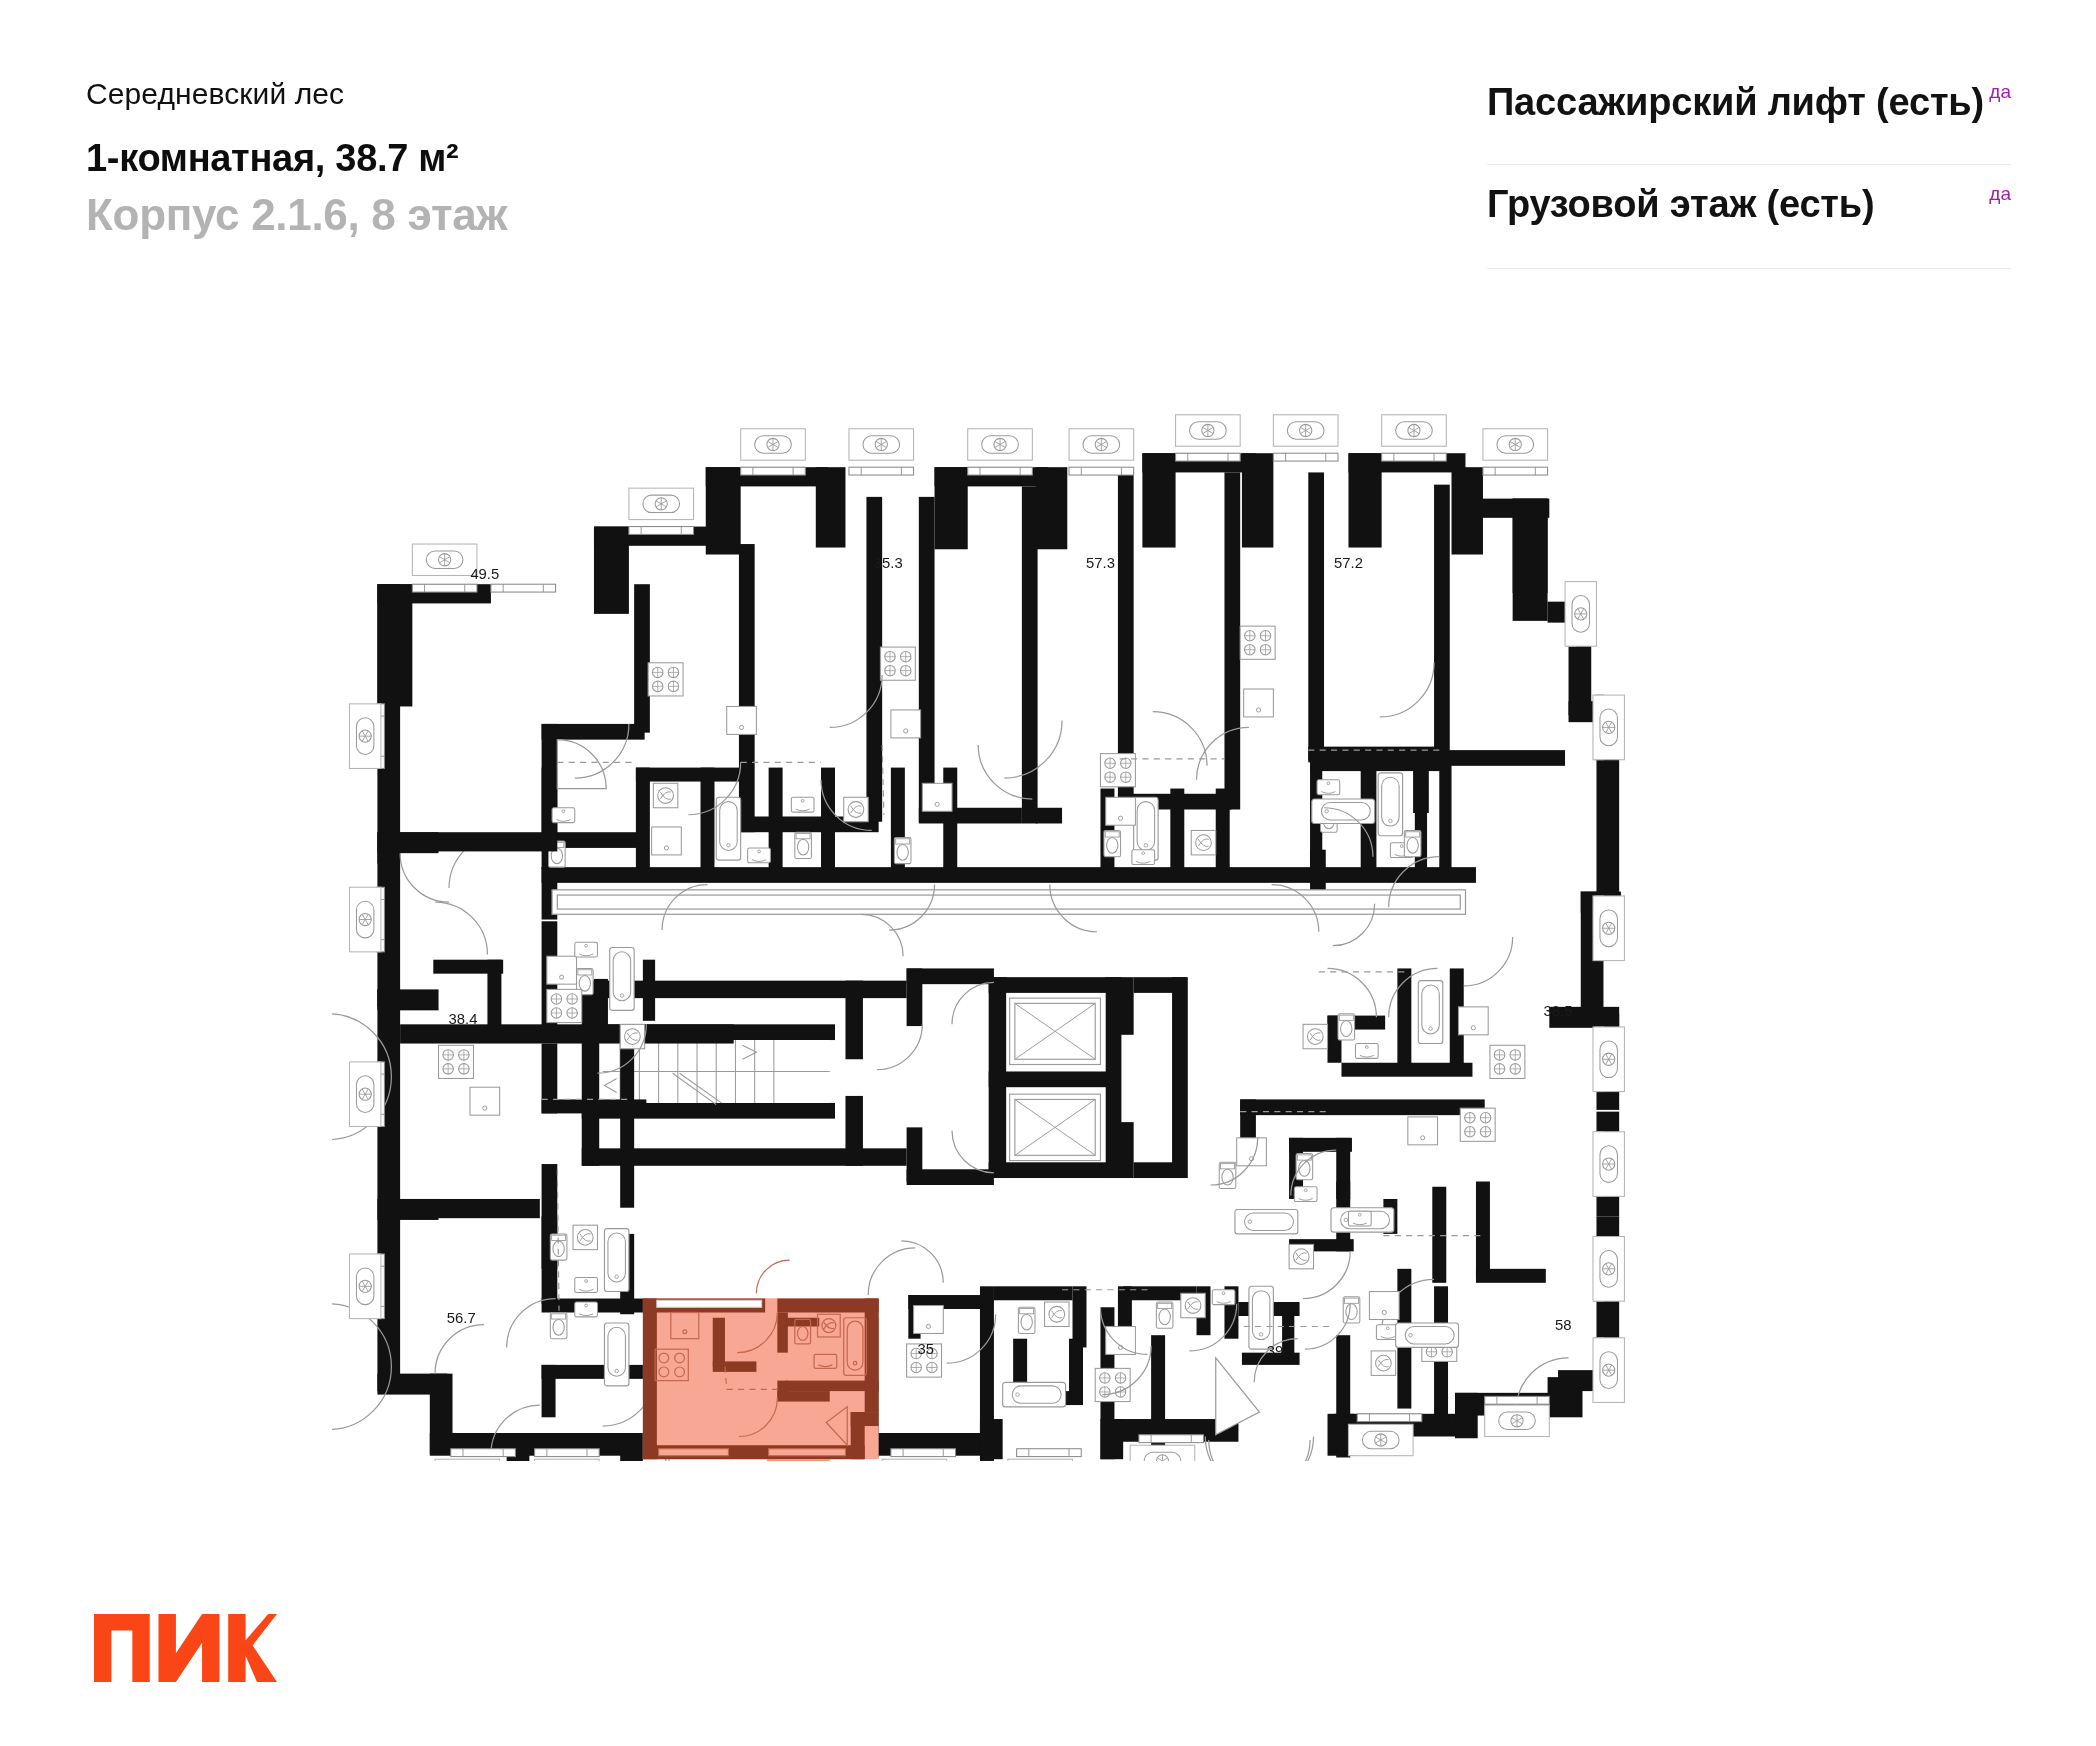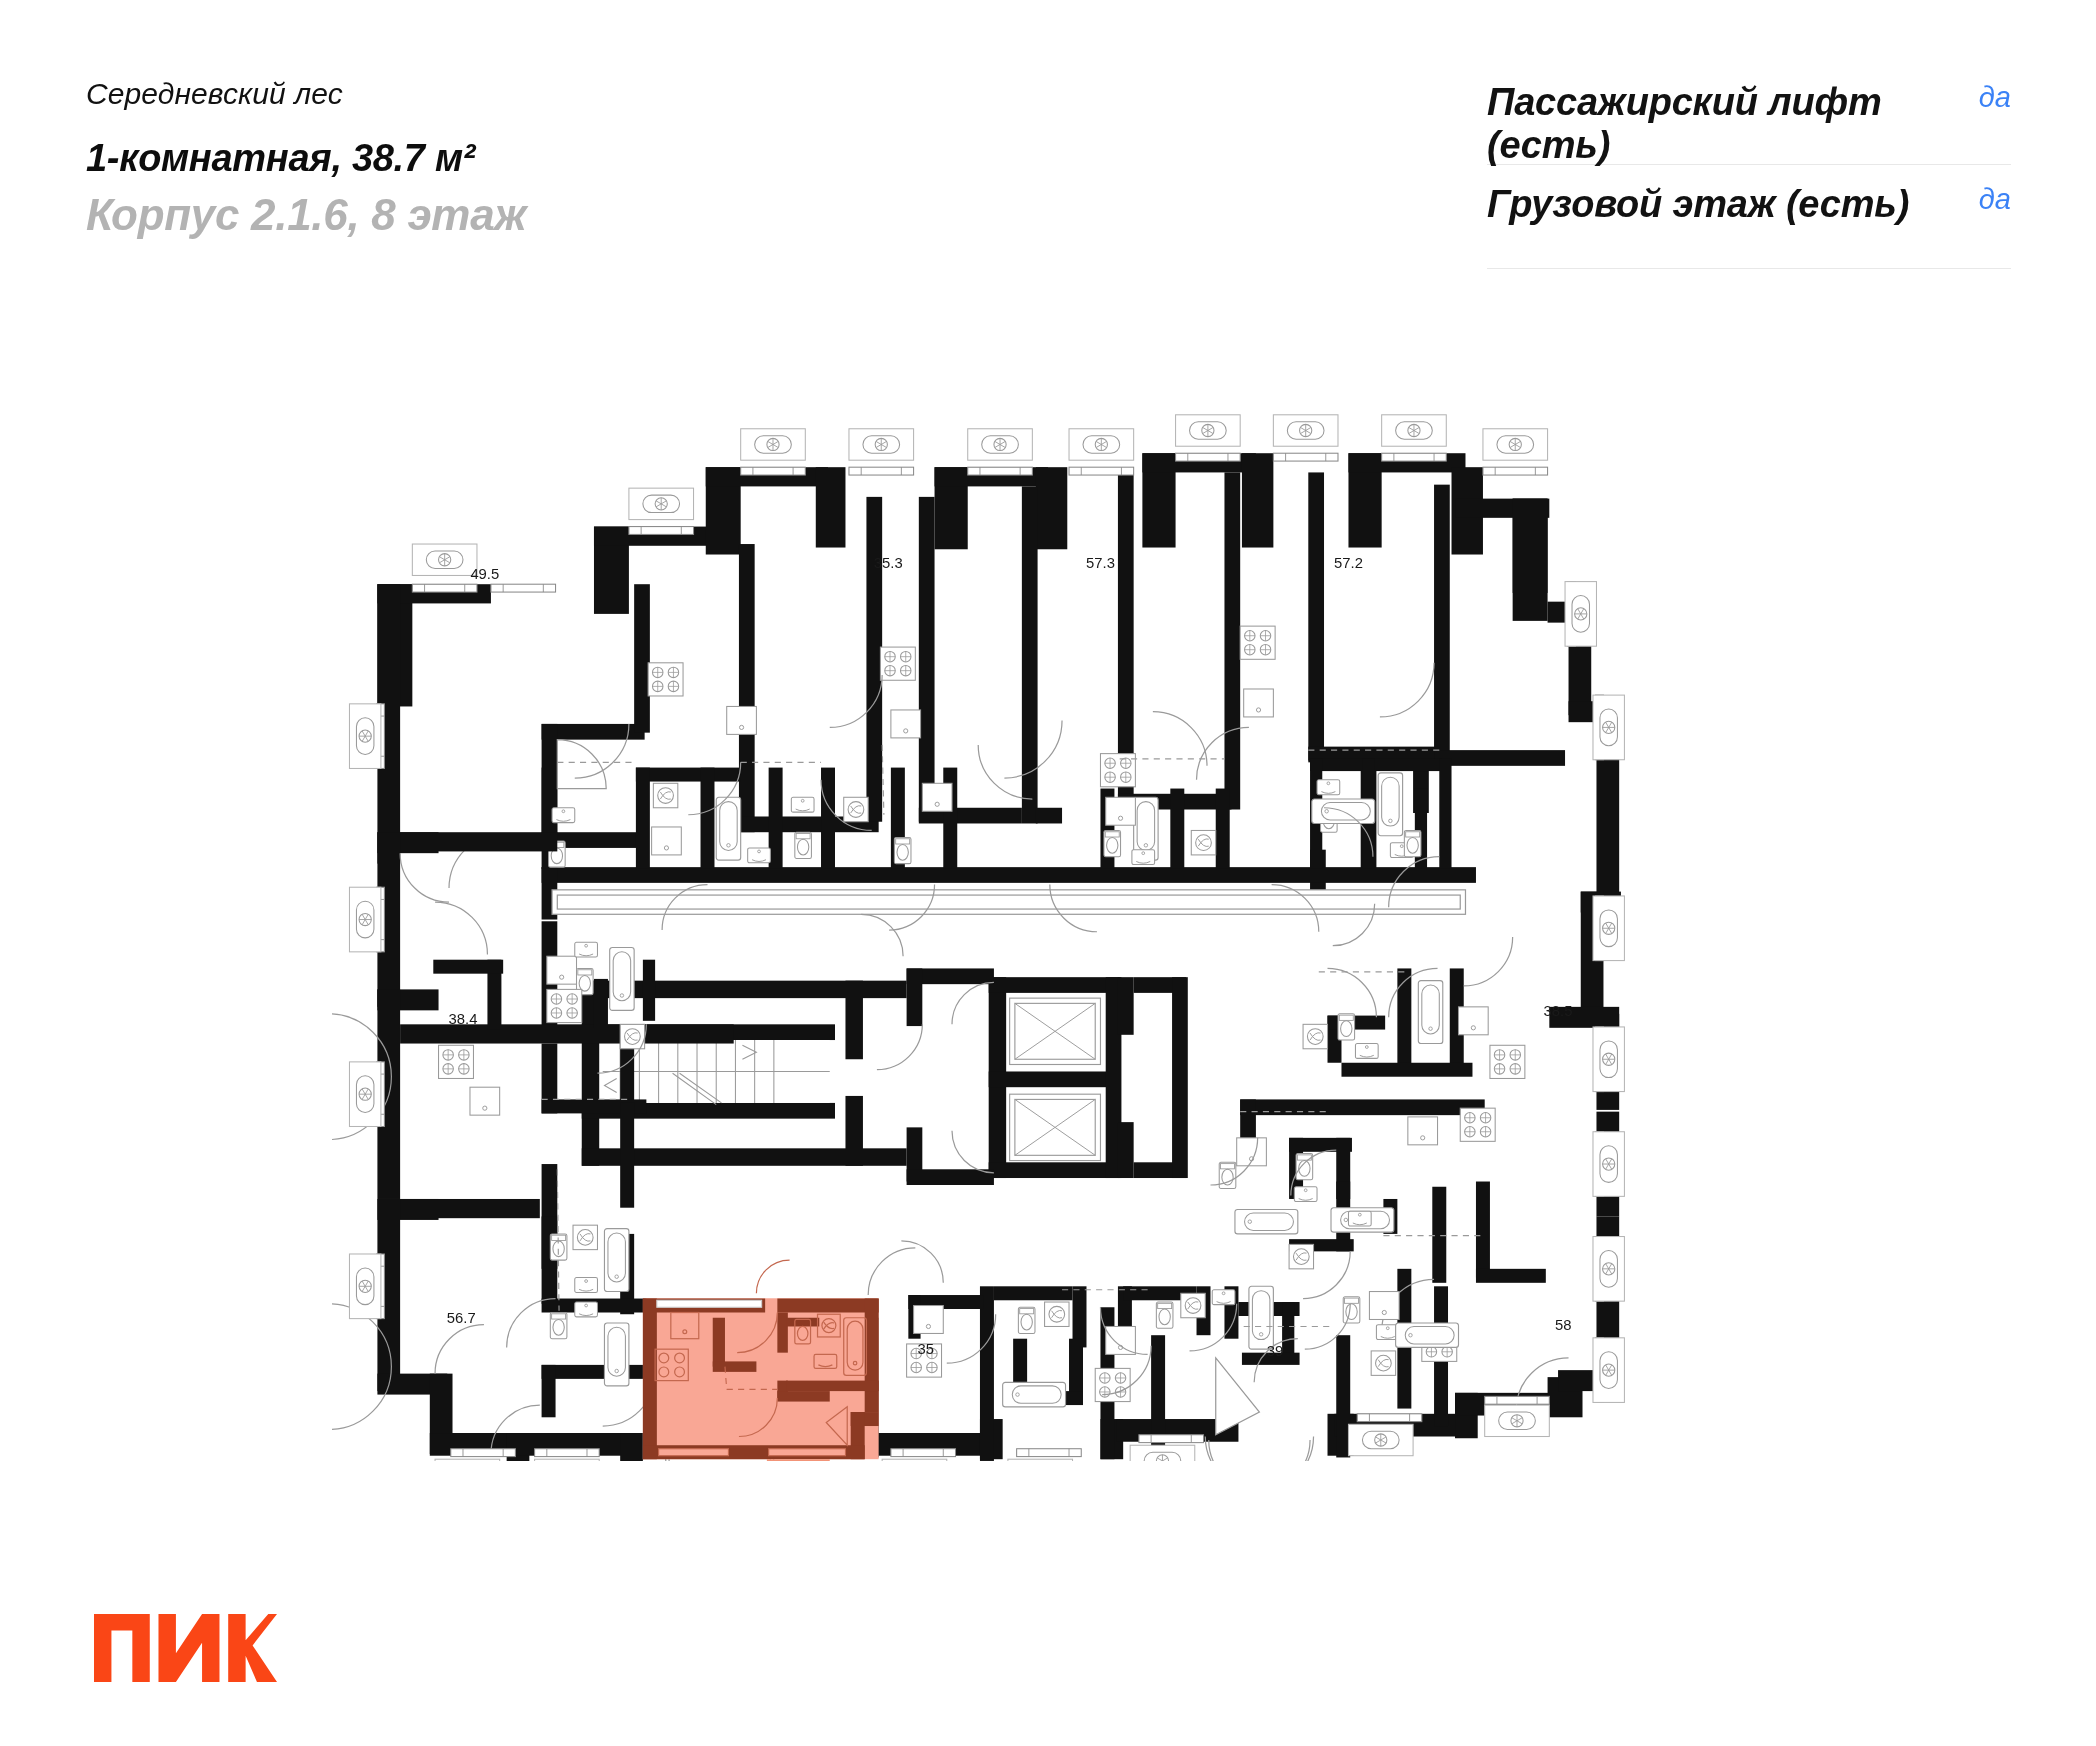--- a/index.html
+++ b/index.html
@@ -2,41 +2,41 @@
 <html style="font-size:14px"><head>
 <meta charset="utf-8">
 <style>
   html,body{margin:0;padding:0;background:#ffffff;}
   body{
     width:2096px;height:1747px;position:relative;overflow:hidden;
     font-family:"Liberation Sans","DejaVu Sans",sans-serif;
     -webkit-font-smoothing:antialiased;
   }
   
-  #header{position:absolute;left:0;top:0;width:2064px;height:288px;font-style:italic;}
+  #header{position:absolute;left:0;top:0;width:2064px;height:288px;}
   #title-block{position:absolute;left:86px;top:77px;width:1048px;}
   #project-name{
     font-size:30px;font-weight:400;color:#111111;letter-spacing:0.1px;line-height:1.15;
   }
   #apt-title{
     margin-top:26px;font-size:38px;font-weight:700;color:#0d0d0d;letter-spacing:-0.3px;line-height:1.08;
   }
   #apt-subtitle{
     margin-top:12.2px;font-size:44px;font-weight:700;color:#b3b3b3;letter-spacing:-0.3px;line-height:1.08;
   }
   
   #specs{position:absolute;left:1487px;top:63px;width:524px;}
   .spec-row{
     position:relative;height:103px;
     border-bottom:1.7px solid #e8e8e8;
     display:flex;align-items:flex-start;justify-content:space-between;
   }
   .spec-row:first-child{height:101px;}
   .spec-label{font-size:38px;font-weight:700;color:#121212;letter-spacing:-0.2px;padding-top:17.5px;}
-  .spec-value{font-size:29px;font-weight:400;color:#3b82f6;padding-top:17.5px;}
+  .spec-value{font-size:19px;font-weight:400;color:#a21caf;padding-top:17.5px;}
   
   #logo{position:absolute;left:94px;top:1614px;width:183px;height:68px;}
   
   #plan-wrap{position:absolute;left:332px;top:413px;width:1502px;height:1048px;}
   #plan{display:block;width:1502px;height:1048px;}
   .hl-area-label{font-size:17px;fill:#8c3a23;font-family:"Liberation Sans",sans-serif;}
   .area-label{font-size:17px;fill:#1a1a1a;font-family:"Liberation Sans",sans-serif;}
 </style>
 </head>
 <body>

